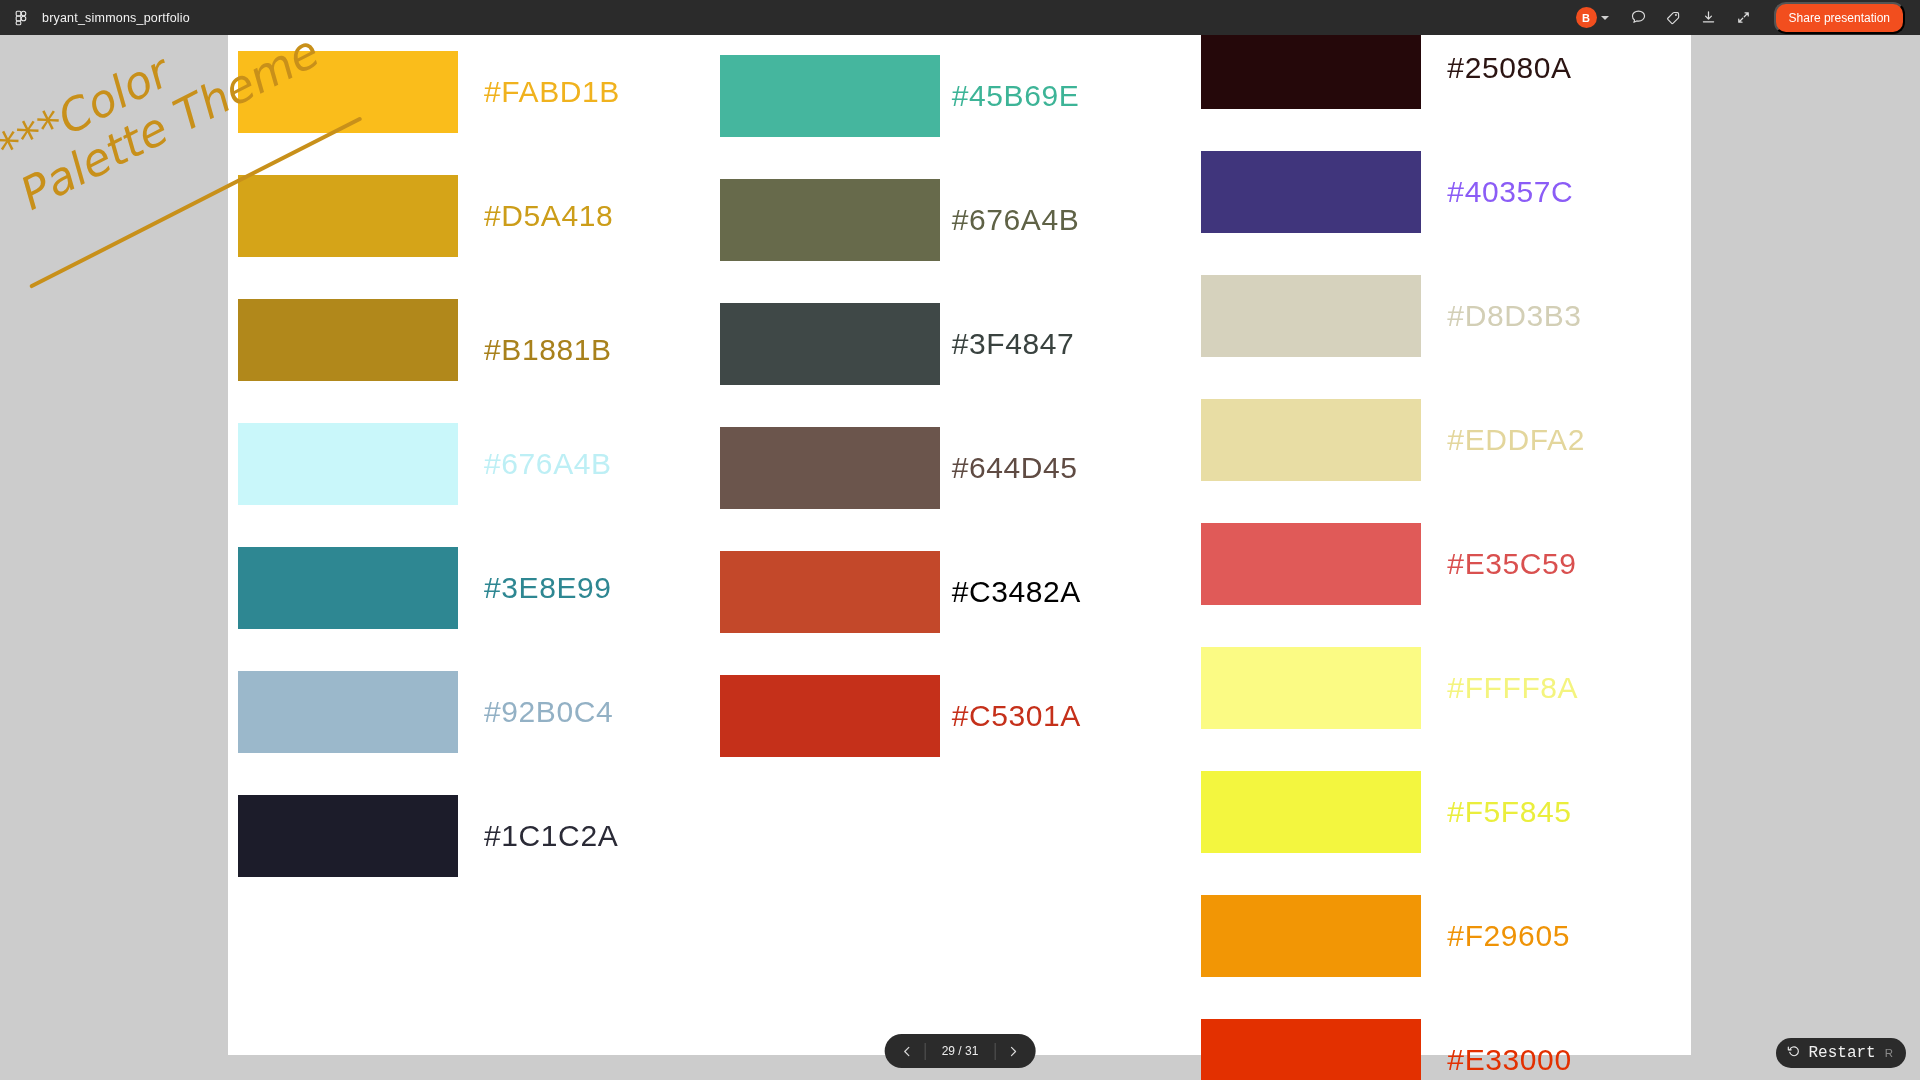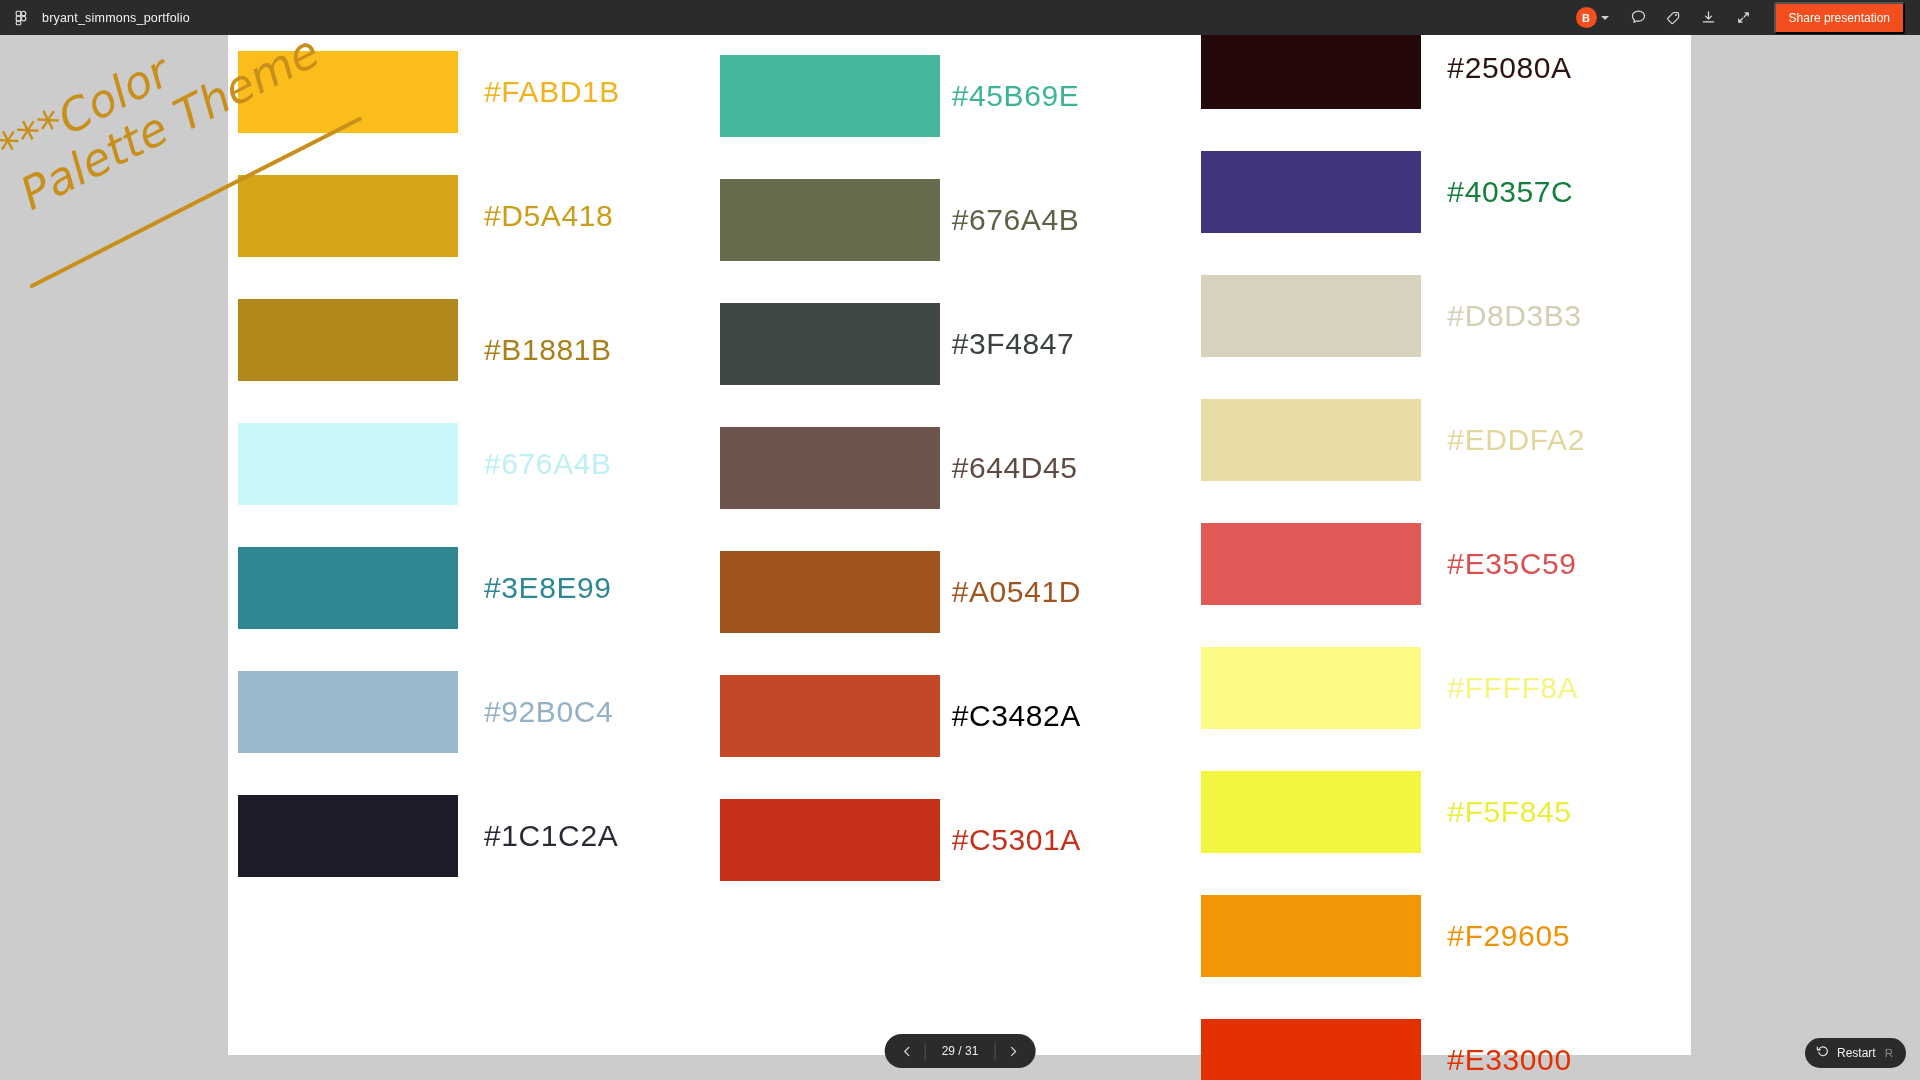--- a/index.html
+++ b/index.html
@@ -45,21 +45,21 @@
   .tool-btn {
     width: 30px; height: 28px;
     display: flex; align-items: center; justify-content: center;
     border-radius: 4px;
   }
   .tool-btn svg { display: block; }
   .share-btn {
     margin-left: 10px;
     background: #f24e1e; color: #fff;
     font-size: 12px;
-    padding: 7px 13px; border-radius: 3px;
+    padding: 7px 13px; border-radius: 12px;
     white-space: nowrap;
   }
 
   
   .stage {
     position: absolute; top: 35px; left: 0;
     width: 1920px; height: 1045px;
     background: #cccccc;
     overflow: hidden;
   }
@@ -187,21 +187,21 @@
   .restart {
     position: absolute;
     right: 14px; bottom: 12px;
     height: 30px;
     background: #2b2b2b;
     border-radius: 16px;
     display: flex; align-items: center; gap: 7px;
     padding: 0 13px 0 11px;
     z-index: 30;
   }
-  .restart-label { color: #f0f0f0; font-size: 12px; }
+  .restart-label { color: #f0f0f0; font-size: 16px; font-family: Liberation Mono, monospace; }
   .restart-key { color: #8a8a8a; font-size: 11.5px; margin-left: 2px; }
 </style>
 </head>
 <body>
 
 <div class="topbar">
   <div class="topbar-left">
     <span class="app-glyph">
       <svg width="16" height="16" viewBox="0 0 16 16">
         <g fill="none" stroke="#e6e6e6" stroke-width="1.1">
@@ -303,40 +303,36 @@
           </div>
           <div class="swatch-row">
             <div class="swatch" style="background: rgb(63, 72, 71);"><span class="b1" style="background: rgb(63, 72, 71);"></span><span class="b2" style="background: rgb(63, 72, 71);"></span><span class="b3" style="background: rgb(63, 72, 71);"></span><span class="b4" style="background: rgb(63, 72, 71);"></span><span class="b5" style="background: rgb(63, 72, 71);"></span></div>
             <div class="hex-label" style="color: rgb(57, 66, 63);">#3F4847</div>
           </div>
           <div class="swatch-row">
             <div class="swatch" style="background: rgb(107, 85, 76);"><span class="b1" style="background: rgb(107, 85, 76);"></span><span class="b2" style="background: rgb(107, 85, 76);"></span><span class="b3" style="background: rgb(107, 85, 76);"></span><span class="b4" style="background: rgb(107, 85, 76);"></span><span class="b5" style="background: rgb(107, 85, 76);"></span></div>
             <div class="hex-label" style="color: rgb(95, 75, 67);">#644D45</div>
           </div>
           <div class="swatch-row">
-            <div class="swatch" style="background: rgb(160, 84, 29);"><span class="b1" style="background: rgb(160, 84, 29);"></span><span class="b2" style="background: rgb(160, 84, 29);"></span><span class="b3" style="background: rgb(160, 84, 29);"></span><span class="b4" style="background: rgb(160, 84, 29);"></span><span class="b5" style="background: rgb(160, 84, 29);"></span></div>
-            <div class="hex-label" style="color: rgb(160, 84, 29);">#A0541D</div>
-          </div>
-          <div class="swatch-row">
             <div class="swatch" style="background: rgb(195, 72, 42);"><span class="b1" style="background: rgb(195, 72, 42);"></span><span class="b2" style="background: rgb(195, 72, 42);"></span><span class="b3" style="background: rgb(195, 72, 42);"></span><span class="b4" style="background: rgb(195, 72, 42);"></span><span class="b5" style="background: rgb(195, 72, 42);"></span></div>
             <div class="hex-label" style="color: #000000;">#C3482A</div>
           </div>
           <div class="swatch-row">
             <div class="swatch" style="background: rgb(197, 48, 26);"><span class="b1" style="background: rgb(197, 48, 26);"></span><span class="b2" style="background: rgb(197, 48, 26);"></span><span class="b3" style="background: rgb(197, 48, 26);"></span><span class="b4" style="background: rgb(197, 48, 26);"></span><span class="b5" style="background: rgb(197, 48, 26);"></span></div>
             <div class="hex-label" style="color: rgb(197, 48, 26);">#C5301A</div>
           </div>
         </div>
         <div class="col col-3">
           <div class="swatch-row">
             <div class="swatch" style="background: rgb(37, 8, 10);"><span class="b1" style="background: rgb(37, 8, 10);"></span><span class="b2" style="background: rgb(37, 8, 10);"></span><span class="b3" style="background: rgb(37, 8, 10);"></span><span class="b4" style="background: rgb(37, 8, 10);"></span><span class="b5" style="background: rgb(37, 8, 10);"></span></div>
             <div class="hex-label" style="color: rgb(43, 20, 18);">#25080A</div>
           </div>
           <div class="swatch-row">
             <div class="swatch" style="background: rgb(64, 53, 124);"><span class="b1" style="background: rgb(64, 53, 124);"></span><span class="b2" style="background: rgb(64, 53, 124);"></span><span class="b3" style="background: rgb(64, 53, 124);"></span><span class="b4" style="background: rgb(64, 53, 124);"></span><span class="b5" style="background: rgb(64, 53, 124);"></span></div>
-            <div class="hex-label" style="color: #15803d;">#40357C</div>
+            <div class="hex-label" style="color: #8b5cf6;">#40357C</div>
           </div>
           <div class="swatch-row">
             <div class="swatch" style="background: rgb(214, 210, 189);"><span class="b1" style="background: rgb(214, 210, 189);"></span><span class="b2" style="background: rgb(214, 210, 189);"></span><span class="b3" style="background: rgb(214, 210, 189);"></span><span class="b4" style="background: rgb(214, 210, 189);"></span><span class="b5" style="background: rgb(214, 210, 189);"></span></div>
             <div class="hex-label" style="color: rgb(211, 207, 182);">#D8D3B3</div>
           </div>
           <div class="swatch-row">
             <div class="swatch" style="background: rgb(232, 221, 164);"><span class="b1" style="background: rgb(232, 221, 164);"></span><span class="b2" style="background: rgb(232, 221, 164);"></span><span class="b3" style="background: rgb(232, 221, 164);"></span><span class="b4" style="background: rgb(232, 221, 164);"></span><span class="b5" style="background: rgb(232, 221, 164);"></span></div>
             <div class="hex-label" style="color: rgb(227, 214, 156); text-align: right;">#EDDFA2</div>
           </div>
           <div class="swatch-row">

